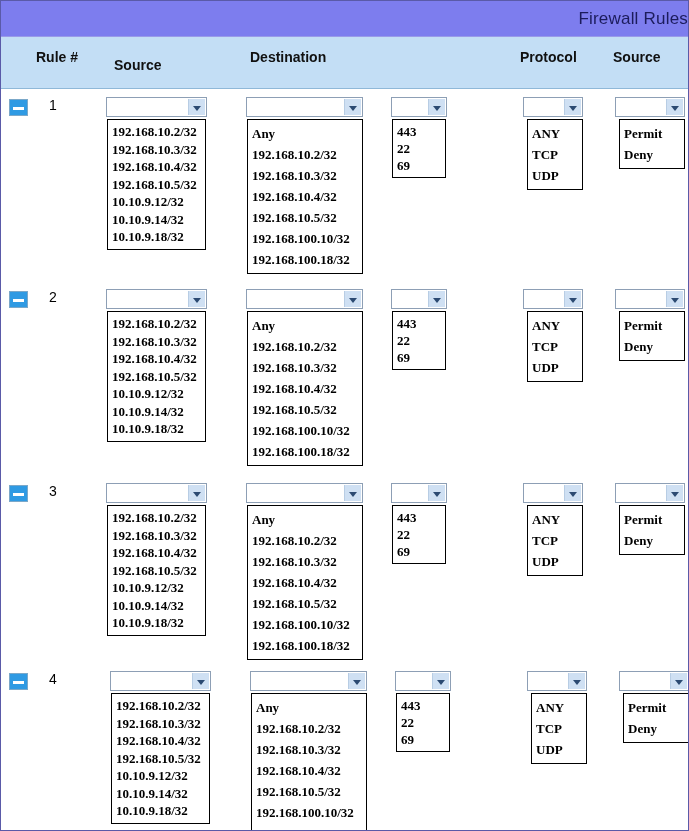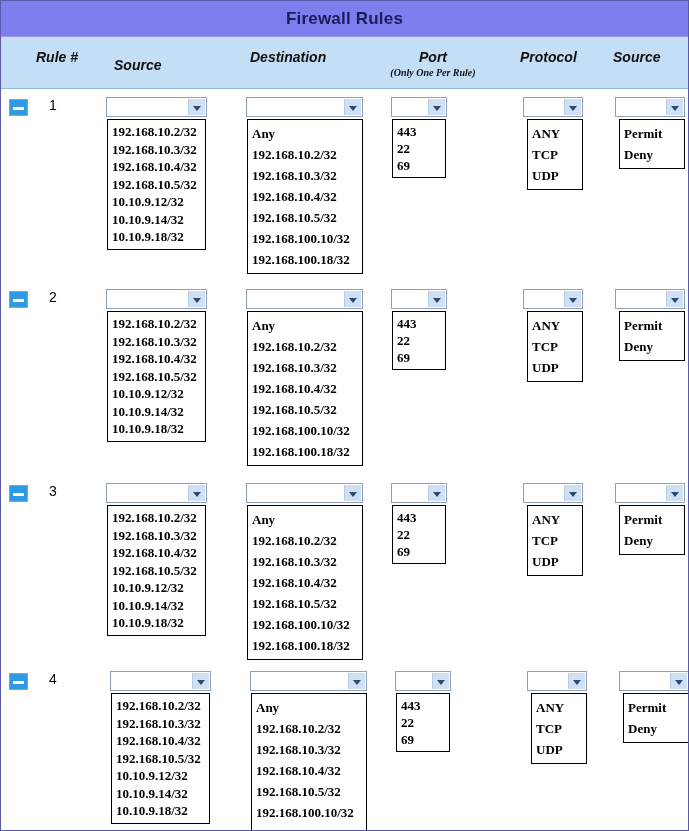--- a/index.html
+++ b/index.html
@@ -32,23 +32,23 @@
     height: 36px;
     background: #7d7dee;
     border-bottom: 1px solid #9a9ae8;
     box-sizing: border-box;
   }
   .title-bar .title-text {
     position: absolute;
     left: 0;
     right: 0;
     top: 8px;
-    text-align: center;
+    text-align: right;
     font-size: 17px;
-    font-weight: bold;
+    font-weight: normal;
     color: #1c1c5c;
     letter-spacing: 0.2px;
     font-family: "Liberation Sans", sans-serif;
   }
 
   
   .header-row {
     position: absolute;
     left: 0;
     top: 36px;
@@ -58,21 +58,20 @@
     border-bottom: 1px solid #8fb8d8;
     box-sizing: border-box;
   }
   .col-head {
     position: absolute;
     font-size: 14px;
     font-weight: bold;
     color: #101010;
     white-space: nowrap;
     font-family: "Liberation Sans", sans-serif;
-    font-style: italic;
   }
   .col-head .sub {
     display: block;
     font-size: 10px;
     font-weight: bold;
     text-align: center;
     margin-top: 2px;
     font-family: "Liberation Serif", serif;
   }
   .ch-rule { left: 35px;  top: 12px; }
@@ -182,24 +181,20 @@
 <div id="app">
 
   <div class="title-bar">
     <div class="title-text">Firewall Rules</div>
   </div>
 
   <div class="header-row">
     <div class="col-head ch-rule">Rule #</div>
     <div class="col-head ch-src">Source</div>
     <div class="col-head ch-dst">Destination</div>
-    <div class="col-head ch-port">
-      <span class="main">Port</span>
-      <span class="sub">(Only One Per Rule)</span>
-    </div>
     <div class="col-head ch-proto">Protocol</div>
     <div class="col-head ch-act">Source</div>
   </div>
 
   <div id="rows-host">
       <div class="rule-row" style="top: 96px;">
         <button class="minus-btn" style="left: 8px; top: 2px;"><span></span></button>
         <div class="rule-num" style="left: 48px; top: 0px;">1</div>
         <div class="sel-wrap" style="left: 105px; top: 0px; width: 101px;">
           <div class="sel-closed" style="width: 101px;">

